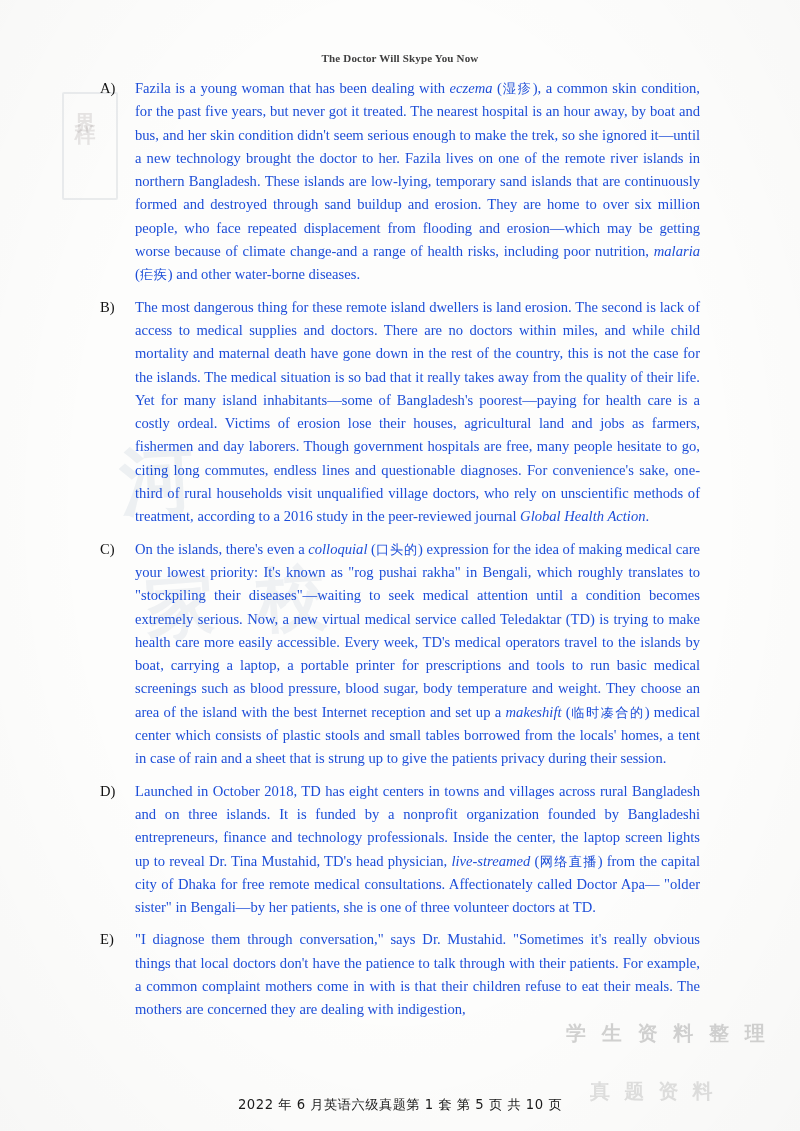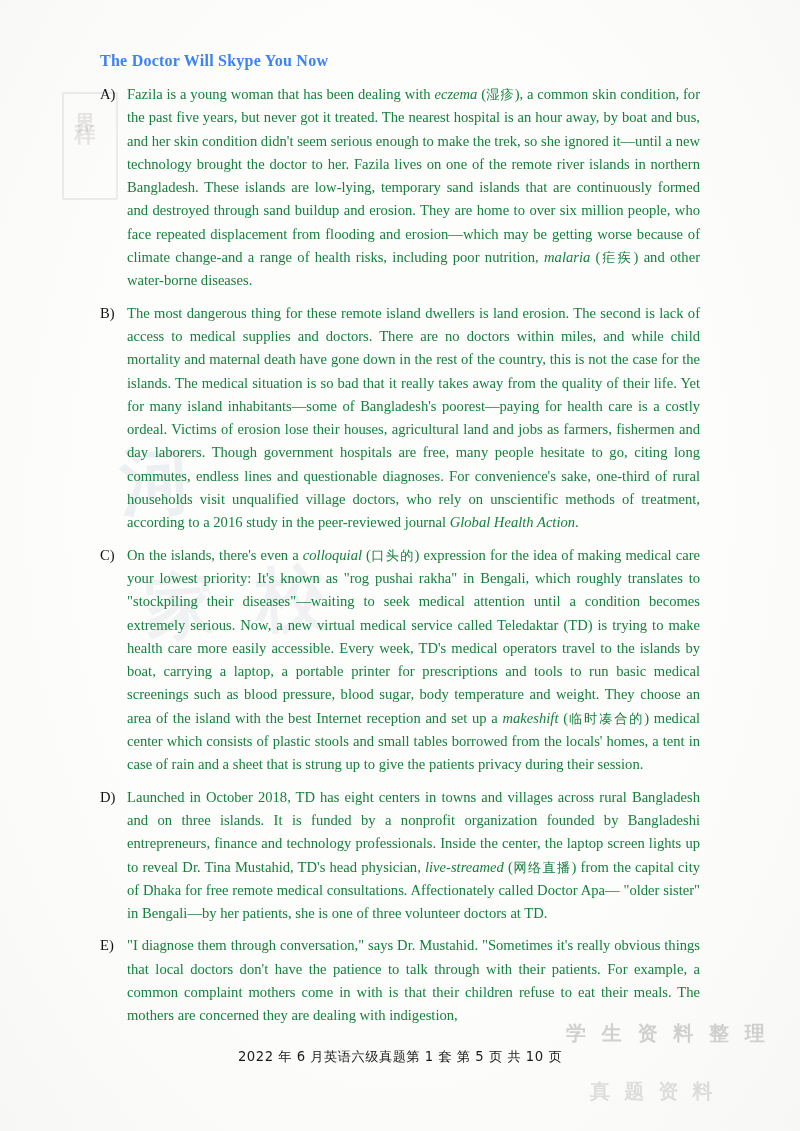--- a/index.html
+++ b/index.html
@@ -94,62 +94,63 @@
 
   
   #content {
     position: absolute;
     left: 100px;
     top: 52px;
     width: 600px;
   }
 
   #doc-title {
-    text-align: left;
-    font-size: 16px;
+    text-align: center;
+    font-size: 11px;
     font-weight: bold;
     letter-spacing: 0.015em;
     margin: 0 0 13px 0;
-    color: #3b82f6;
+    color: #404040;
   }
 
   .para {
     display: flex;
     align-items: flex-start;
     margin-bottom: 9px;
   }
   .para-label {
     width: 27px;
     flex: 0 0 27px;
     font-size: 14.6px;
     line-height: 23.3px;
     color: #111;
   }
   .para-body {
     flex: 1 1 auto;
     font-size: 14.6px;
     line-height: 23.3px;
     text-align: justify;
     text-justify: inter-word;
-    color: #15803d;
+    color: #1d4ed8;
     hyphens: none;
+    margin-left: 8px;
   }
   .para-body i { font-style: italic; }
   .zh {
     font-family: "DejaVu Sans", sans-serif;
     font-size: 13.2px;
     letter-spacing: 0.06em;
   }
 
   
   #footer {
     position: absolute;
     left: 0;
     right: 0;
-    top: 1048px;
+    top: 1096px;
     text-align: center;
     font-family: "DejaVu Sans", sans-serif;
     font-size: 13.2px;
     color: #1a1a1a;
     letter-spacing: 0.04em;
   }
 </style>
 </head>
 <body>
 

